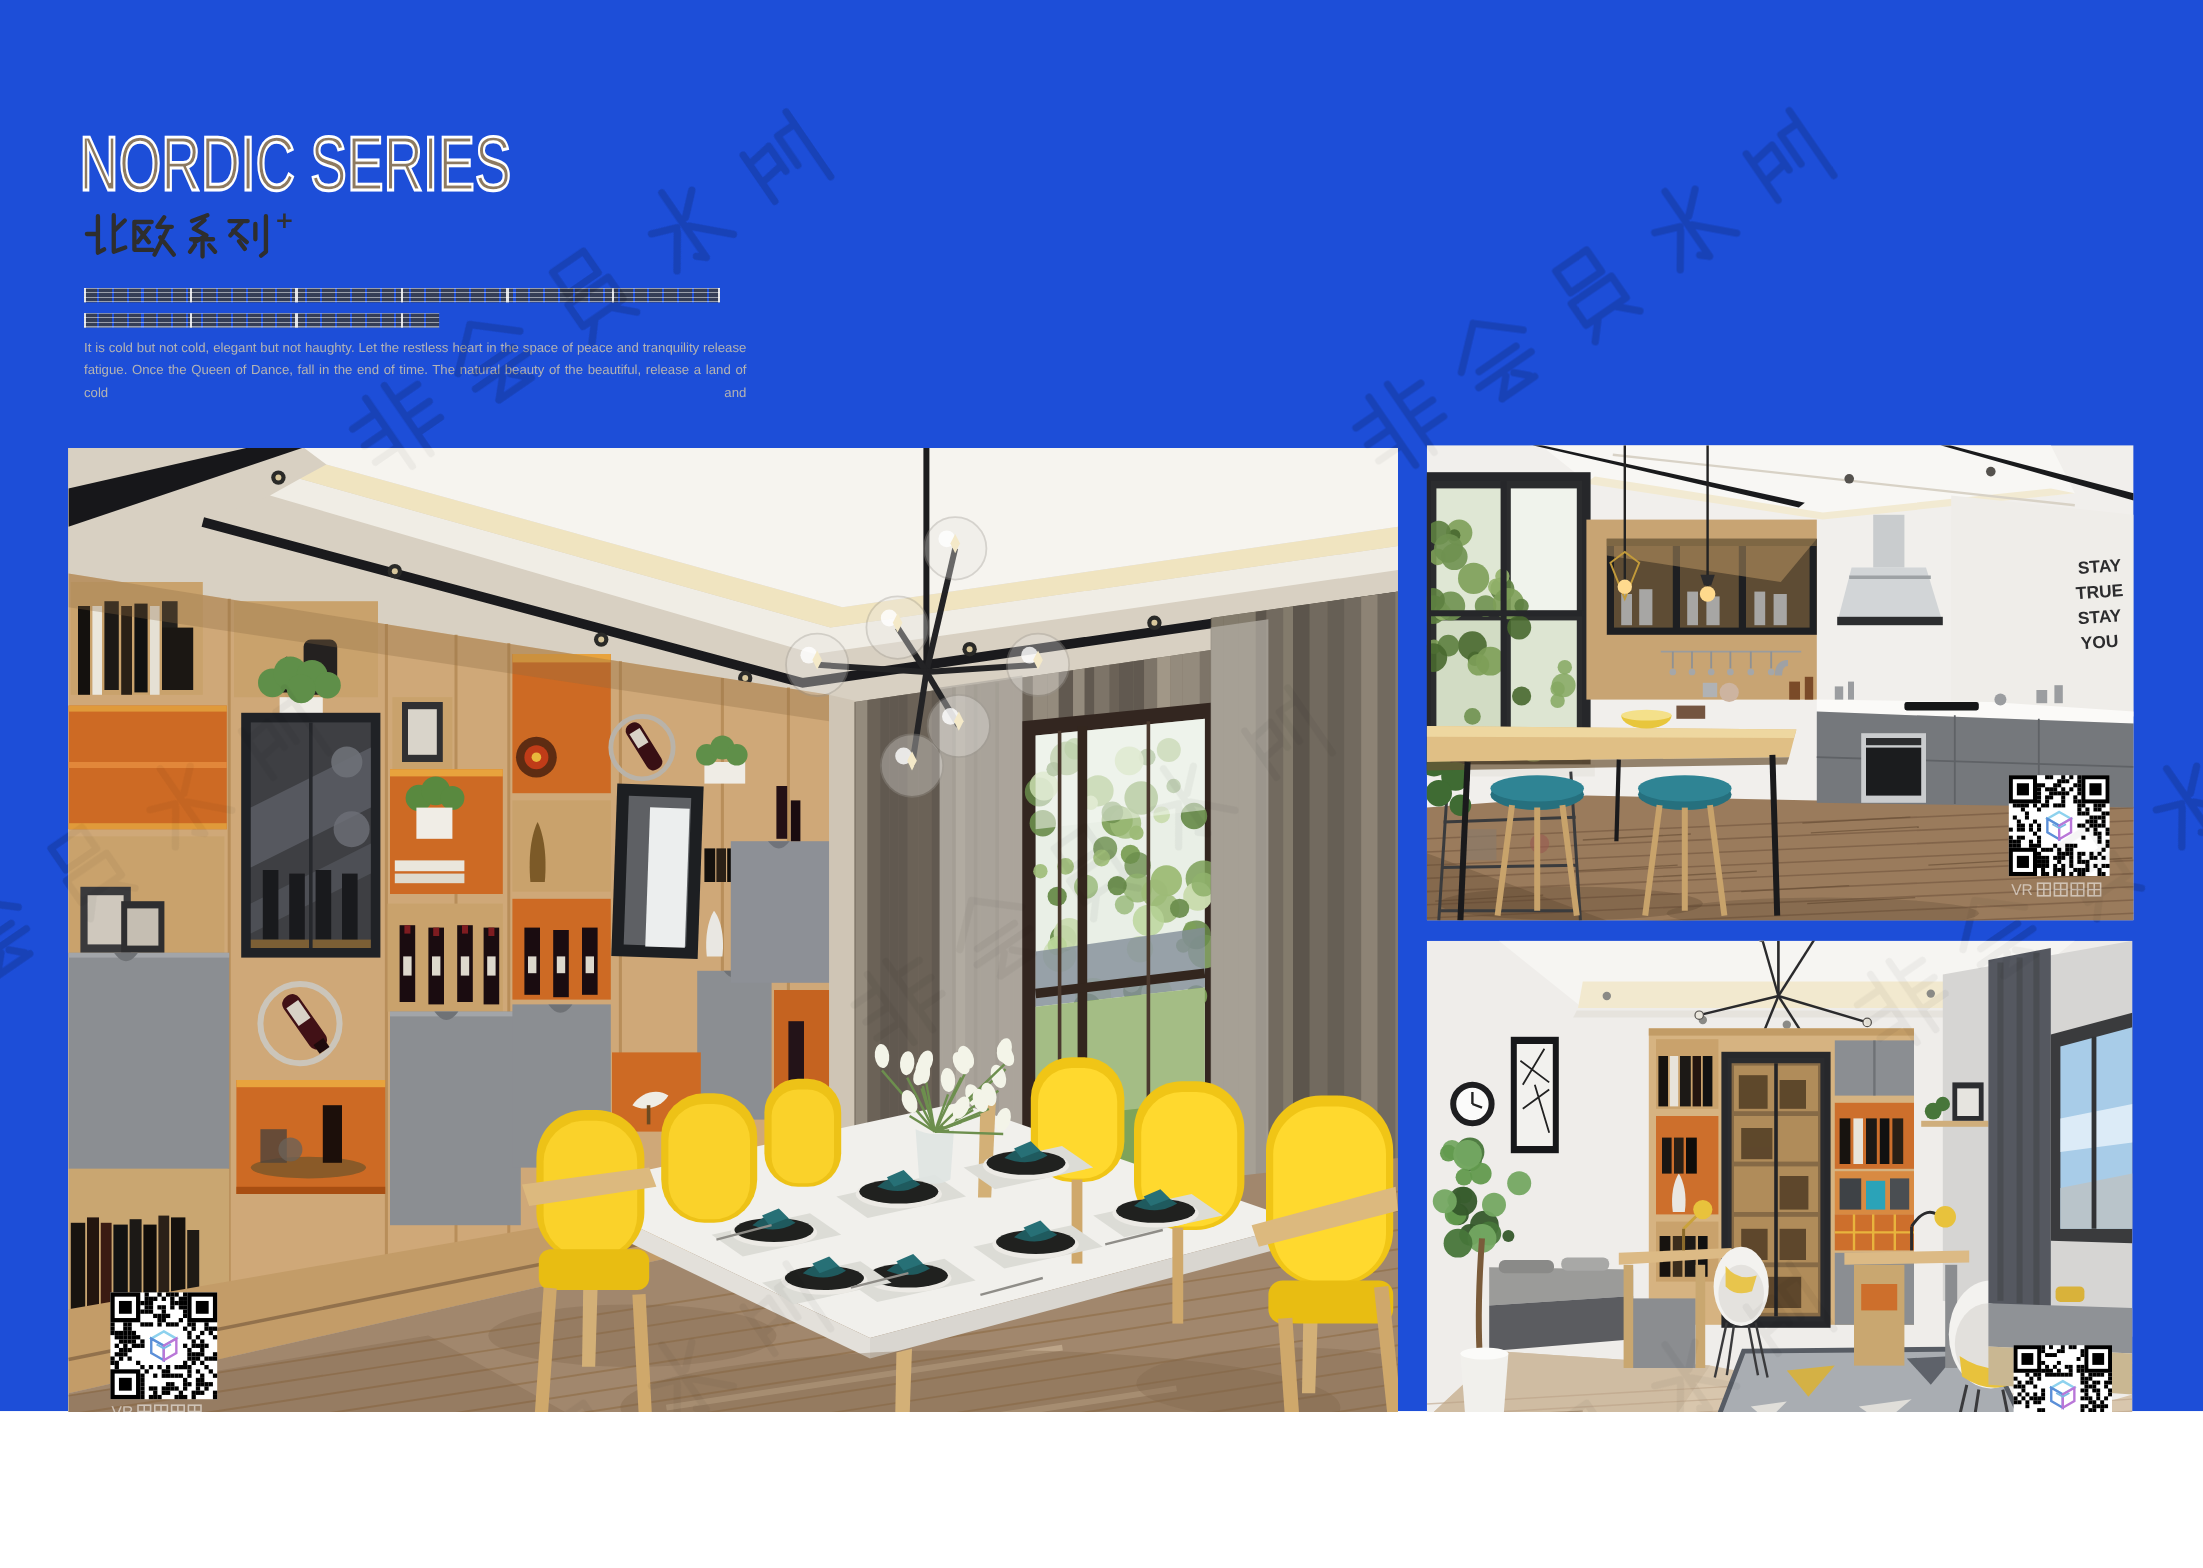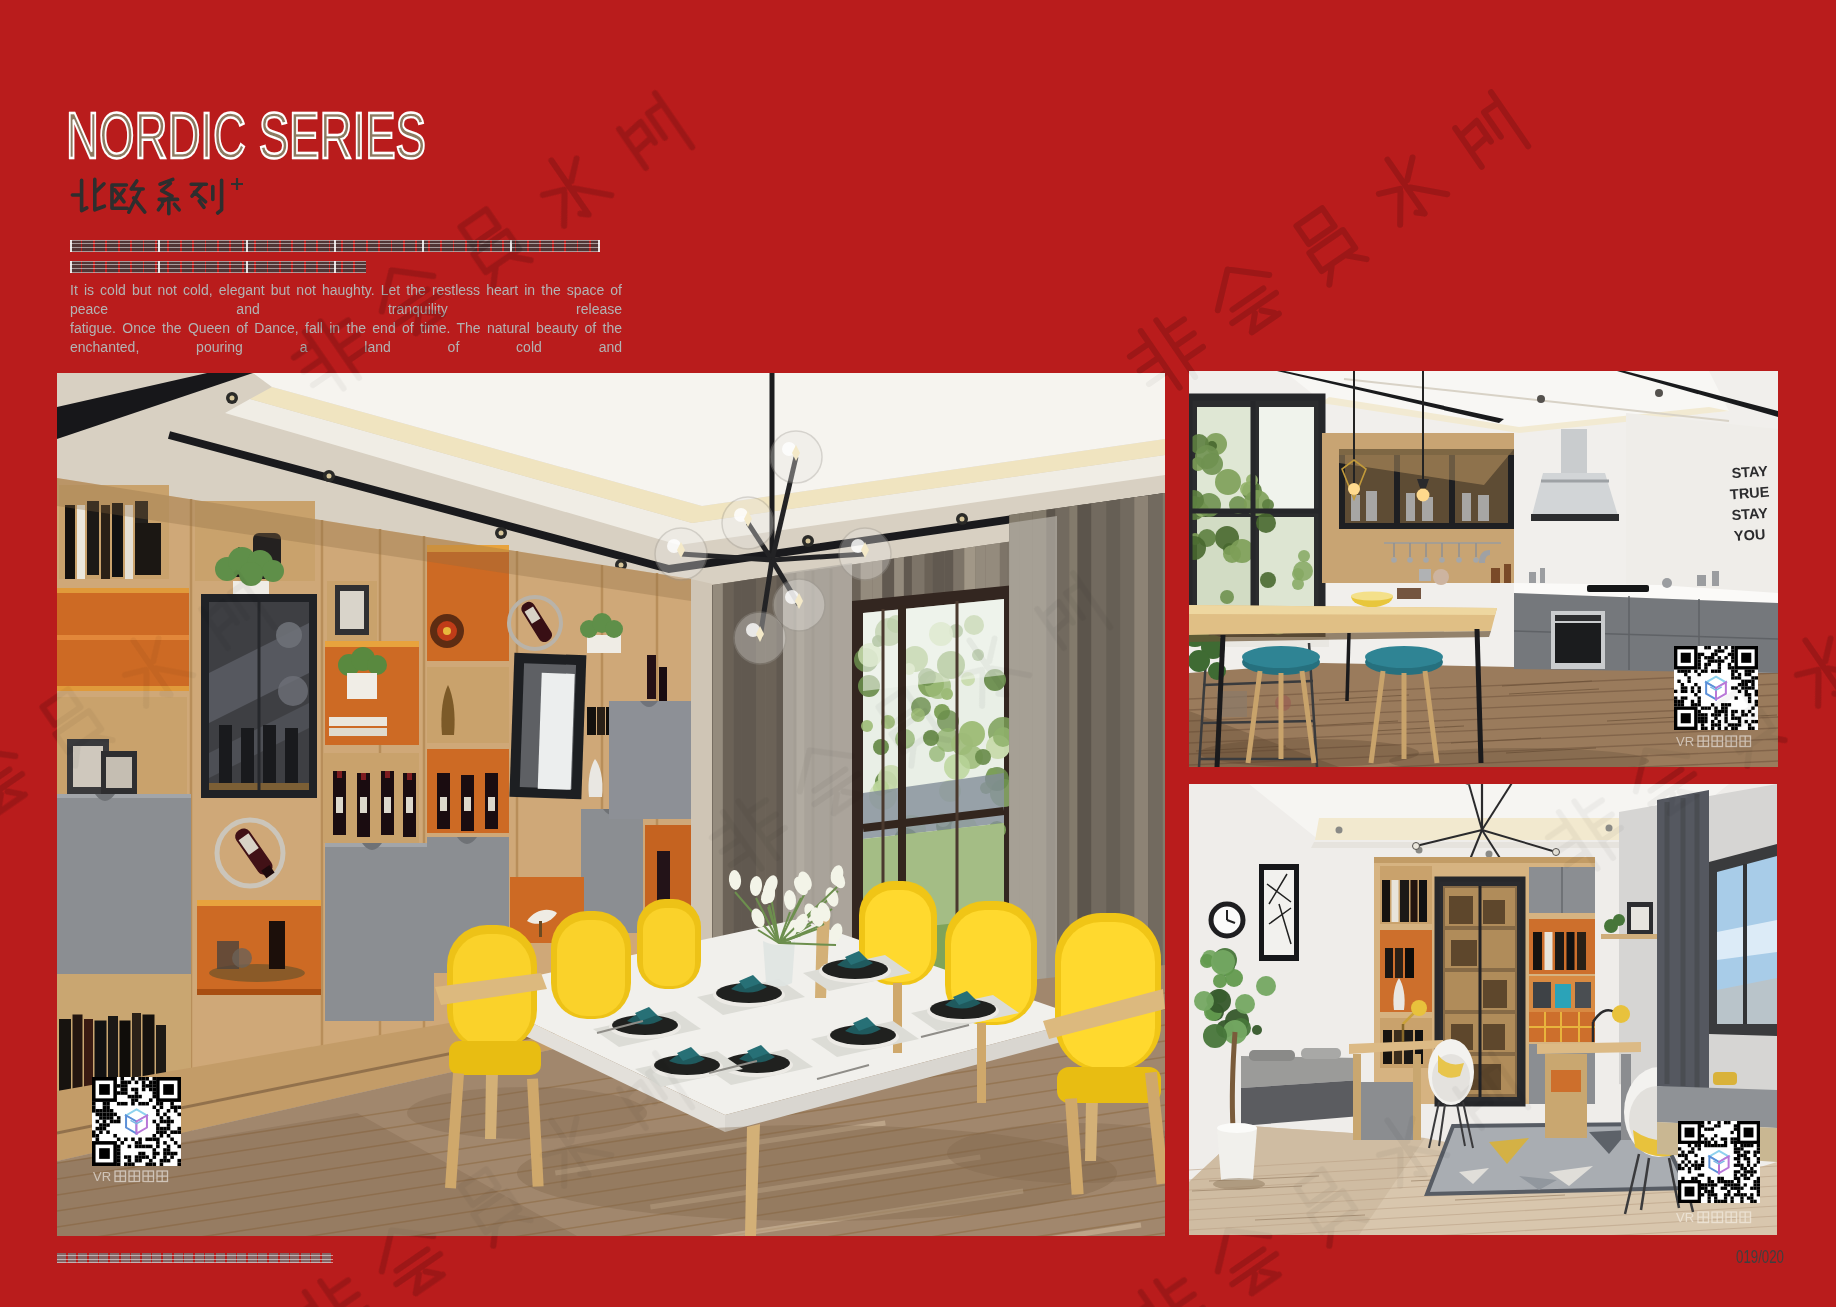--- a/index.html
+++ b/index.html
@@ -1,24 +1,24 @@
 <!DOCTYPE html>
 <html><head><meta charset="utf-8"><title>p</title><style>
 html,body{margin:0;padding:0;background:#fff}
-.page{position:relative;width:1836px;height:1307px;background:#b91c1c;overflow:hidden;font-family:"Liberation Sans",sans-serif}
+.page{position:relative;width:1836px;height:1176px;background:#1d4ed8;overflow:hidden;font-family:"Liberation Sans",sans-serif}
 .ph{position:absolute;z-index:10}
 .wm{position:absolute;left:0;top:0;z-index:40;pointer-events:none}
 .cnline{position:absolute;height:11.5px;background:
  repeating-linear-gradient(90deg, rgba(255,255,255,0.85) 0 2px, rgba(255,255,255,0) 2px 88px),
  repeating-linear-gradient(0deg, rgba(255,255,255,0.5) 0 1px, rgba(255,255,255,0) 1px 3.8px),
  repeating-linear-gradient(90deg, rgba(58,58,58,0.82) 0 10.7px, rgba(255,255,255,0) 10.7px 12.4px);}
 .capline{position:absolute;height:10px;background:
  repeating-linear-gradient(0deg, rgba(255,255,255,0.5) 0 1px, rgba(255,255,255,0) 1px 3.4px),
  repeating-linear-gradient(90deg, rgba(120,120,120,0.8) 0 8.9px, rgba(255,255,255,0) 8.9px 10.6px);}
-.en{position:absolute;left:70px;top:281px;width:552px;color:#b3b3b3;font-size:14px;line-height:19px;}
+.en{position:absolute;left:70px;top:281px;width:552px;color:#b3b3b3;font-size:11px;line-height:19px;}
 .en .j{text-align:justify;text-align-last:justify}
 </style></head><body>
 <div class="page">
 <svg style="position:absolute;left:66px;top:100px" width="380" height="70" viewBox="0 0 380 70">
 <text x="0" y="58" font-family="Liberation Sans, sans-serif" font-size="64" fill="#8d7a61" stroke="#ffffff" stroke-width="2.4" textLength="360" lengthAdjust="spacingAndGlyphs">NORDIC SERIES</text>
 </svg>
 <svg style="position:absolute;left:68px;top:174px" width="190" height="50" viewBox="0 0 190 50">
       <g transform="translate(0,3)">
         <path d="M13.6 3.2L13.6 33.6M13.6 33.6L18.8 30.8M4.4 18.0L13.6 18.0M26.8 2.4L26.8 32.8M26.8 32.8L36.4 29.2M36.0 6.8L26.8 15.6" stroke="#2e2e2e" stroke-width="3.6" fill="none" stroke-linecap="round"></path>
       </g>
@@ -30,21 +30,21 @@
       </g>
       <g transform="translate(120,3)">
         <path d="M3.2 7.2L18.4 7.2M13.6 8.0L4.0 19.2M6.4 15.2L17.6 24.8M11.2 24.0L16.0 30.4M24.8 9.6L24.8 22.4M33.6 3.2L33.6 32.8M33.6 32.8L29.6 36.0" stroke="#2e2e2e" stroke-width="3.6" fill="none" stroke-linecap="round"></path>
       </g>
       <path d="M163 10h12M169 4v12" stroke="#303030" stroke-width="2.2"></path>
     </svg>
 <div class="cnline" style="left:70px;top:240px;width:530px"></div>
 <div class="cnline" style="left:70px;top:261px;width:296px"></div>
 <div class="en">
 <div class="j">It is cold but not cold, elegant but not haughty. Let the restless heart in the space of peace and tranquility release</div>
-<div class="j">fatigue. Once the Queen of Dance, fall in the end of time. The natural beauty of the enchanted, pouring a land of cold and</div>
+<div class="j">fatigue. Once the Queen of Dance, fall in the end of time. The natural beauty of the beautiful, release a land of cold and</div>
 </div>
 <svg class="ph" style="left:57px;top:373px" width="1108" height="863" viewBox="0 0 1108 863">
       <rect width="1108" height="863" fill="#cfc6b8"></rect>
       <polygon points="0.0,0.0 1108.0,0.0 1108.0,160.0 640.0,215.0 0.0,110.0" fill="#d8d0c2"></polygon>
       <polygon points="112.0,62.0 612.0,196.0 1108.0,124.0 1108.0,102.0 622.0,172.0 168.0,40.0" fill="#d8d0c2"></polygon>
       <polygon points="168.0,40.0 622.0,172.0 1108.0,102.0 1108.0,82.0 635.0,150.0 193.0,26.0" fill="#f0ede5"></polygon>
       <polygon points="193.0,26.0 635.0,150.0 1108.0,82.0 1108.0,66.0 645.0,133.0 215.0,14.0" fill="#f0e4c0"></polygon>
       <polygon points="196.0,0.0 215.0,14.0 645.0,133.0 1108.0,66.0 1108.0,0.0" fill="#f6f4ef"></polygon>
       <polyline points="112.0,62.0 612.0,196.0 1108.0,124.0" stroke="#1a1a1d" stroke-width="8" fill="none"></polyline>
       <polygon points="0.0,34.0 150.0,0.0 196.0,0.0 0.0,66.0" fill="#17171a"></polygon>

